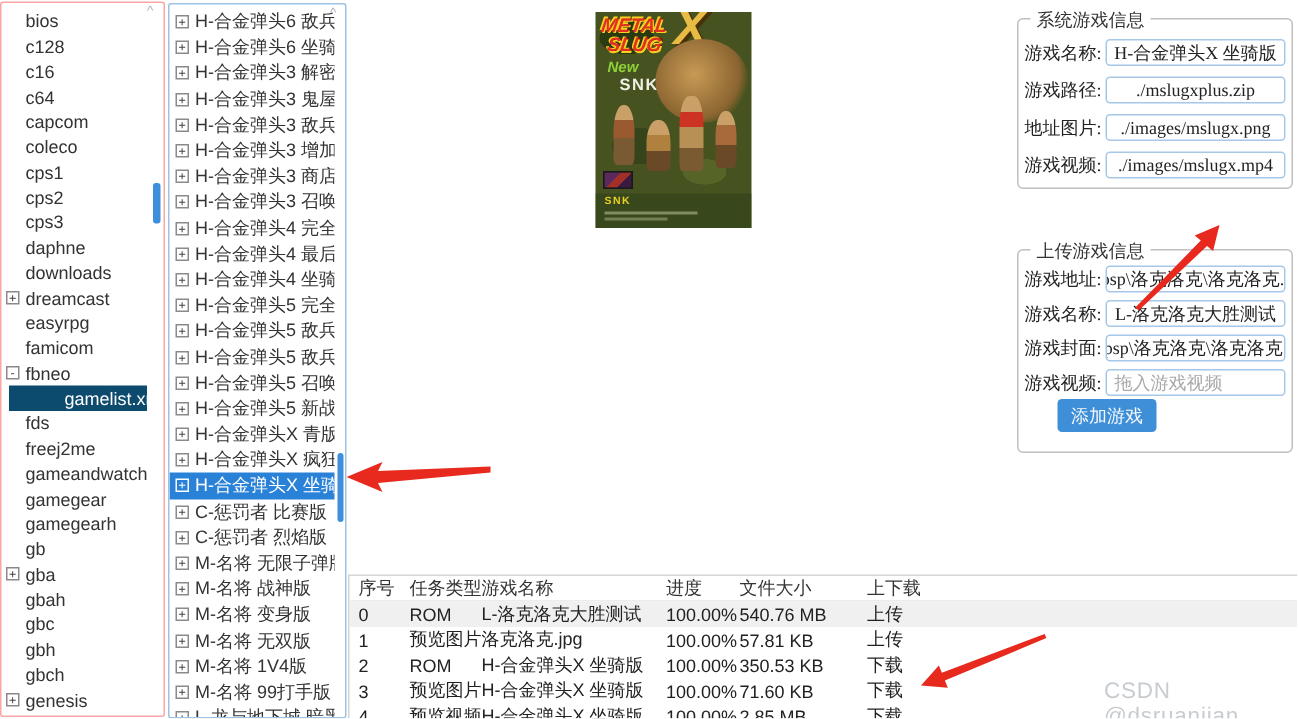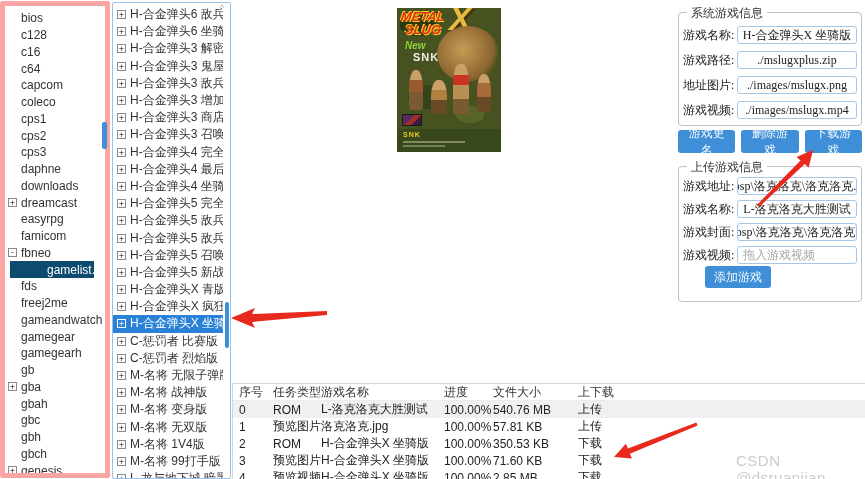--- a/index.html
+++ b/index.html
@@ -1,20 +1,20 @@
 <!DOCTYPE html>
 <html><head>
 <meta charset="utf-8">
 <style>
   html,body{margin:0;padding:0;background:#fff;}
   #app{position:relative;width:865px;height:479px;background:#fff;overflow:hidden;
        font-family:"Liberation Sans","DejaVu Sans",sans-serif;color:#222;}
 
   
-  #sidebar{position:absolute;left:0;top:1px;width:110px;height:477px;border:5px solid #fca5a5;
+  #sidebar{position:absolute;left:0;top:1px;width:110px;height:477px;border:1px solid #fca5a5;
            border-radius:2px;box-sizing:border-box;padding-top:4px;overflow:hidden;background:#fff;}
   .srow{display:flex;align-items:center;height:16.75px;padding-left:3px;font-size:12px;color:#333;
         white-space:nowrap;overflow:hidden;}
   .srow .exp{width:9px;height:9px;flex:none;border:1px solid #8a8a8a;box-sizing:border-box;
         font:8px/7px "DejaVu Sans Mono",monospace;text-align:center;color:#444;background:#fff;margin-right:4px;}
   .srow.indent{padding-left:15px;}
   .srow.selected{background:#0c4a6e;color:#fff;margin:0 11px 0 5px;padding-left:24px;}
   #side-up{position:absolute;left:98px;top:2px;font-size:9px;color:#aab4be;}
   #side-thumb{position:absolute;left:102px;top:122px;width:5px;height:27px;background:#3d8fdb;border-radius:2px;}
 
@@ -428,27 +428,20 @@
     <span class="flabel">地址图片:</span>
     <div class="finput">./images/mslugx.png</div>
   </div>
 
   <div class="frow">
     <span class="flabel">游戏视频:</span>
     <div class="finput">./images/mslugx.mp4</div>
   </div>
 </div>
   </div>
-  <div id="sys-buttons">
-  <button class="btn">游戏更名</button>
-
-  <button class="btn">删除游戏</button>
-
-  <button class="btn">下载游戏</button>
-</div>
 
   <div id="up-panel" class="groupbox">
     <span class="legend">上传游戏信息</span>
     <div>
   <div class="frow">
     <span class="flabel">游戏地址:</span>
     <div class="finput">G:\psp\洛克洛克\洛克洛克.ISO</div>
   </div>
 
   <div class="frow">

